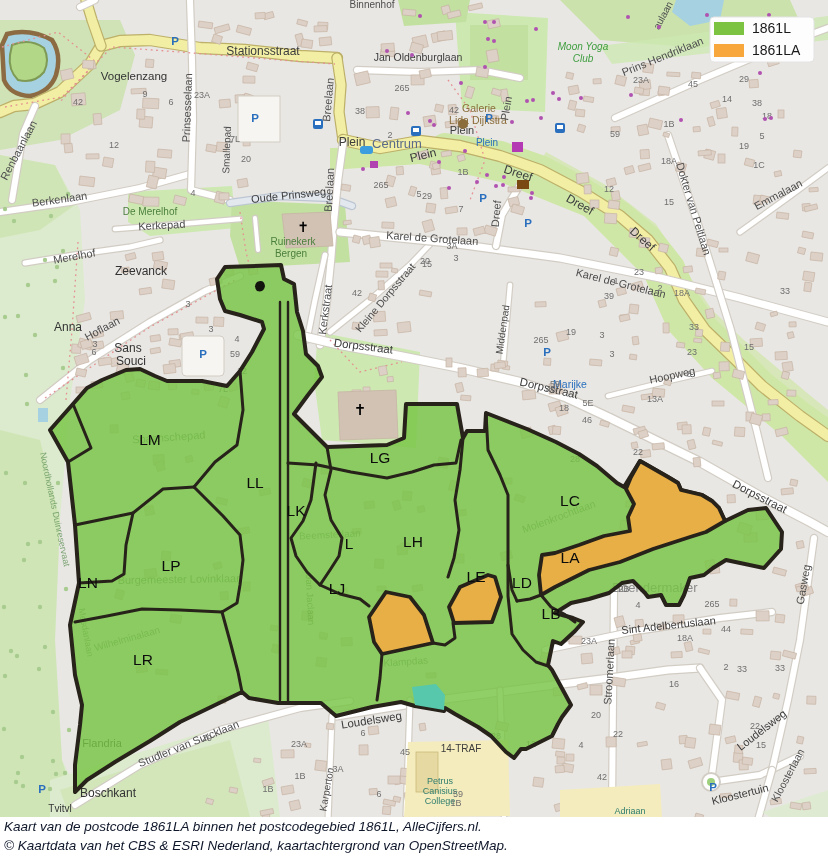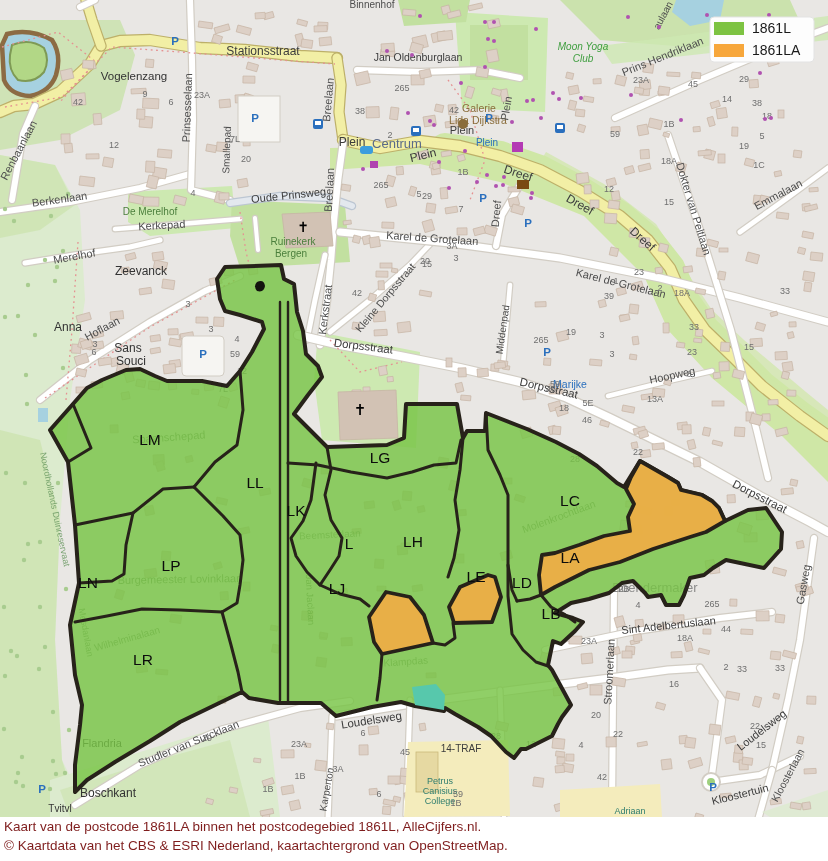--- a/index.html
+++ b/index.html
@@ -1,17 +1,17 @@
 <!DOCTYPE html>
 <html><head><meta charset="utf-8">
 <style>
 html,body{margin:0;padding:0;background:#fff;}
 *{font-family:'Liberation Sans',sans-serif;}
 #wrap{width:828px;height:861px;position:relative;overflow:hidden;background:#fff;}
-#cap{position:absolute;left:4px;top:817px;width:824px;color:#7f1d1d;font-size:13.5px;line-height:19px;}
+#cap{position:absolute;left:4px;top:817px;width:824px;color:#0f172a;font-size:13.5px;line-height:19px;font-style:italic;}
 </style></head>
 <body>
 <div id="wrap">
 <svg width="828" height="817" viewBox="0 0 828 817" text-rendering="optimizeLegibility">
 
 <rect x="0" y="0" width="828" height="817" fill="#e9e7e4"></rect>
 
 <path d="M0 20 L120 20 L135 55 L120 110 L60 140 L0 150 Z" fill="#cfe3b6"></path>
 <path d="M7 34 Q30 28 52 40 Q62 55 56 75 Q50 92 30 96 Q10 95 4 80 L2 45 Z" fill="#a6d1e0" stroke="#8c6b43" stroke-width="4.5"></path>
 <path d="M12 45 Q30 38 44 48 Q50 60 44 72 Q34 84 18 80 Q8 70 10 55 Z" fill="#b2d786" stroke="#7e9a55" stroke-width="2"></path>

